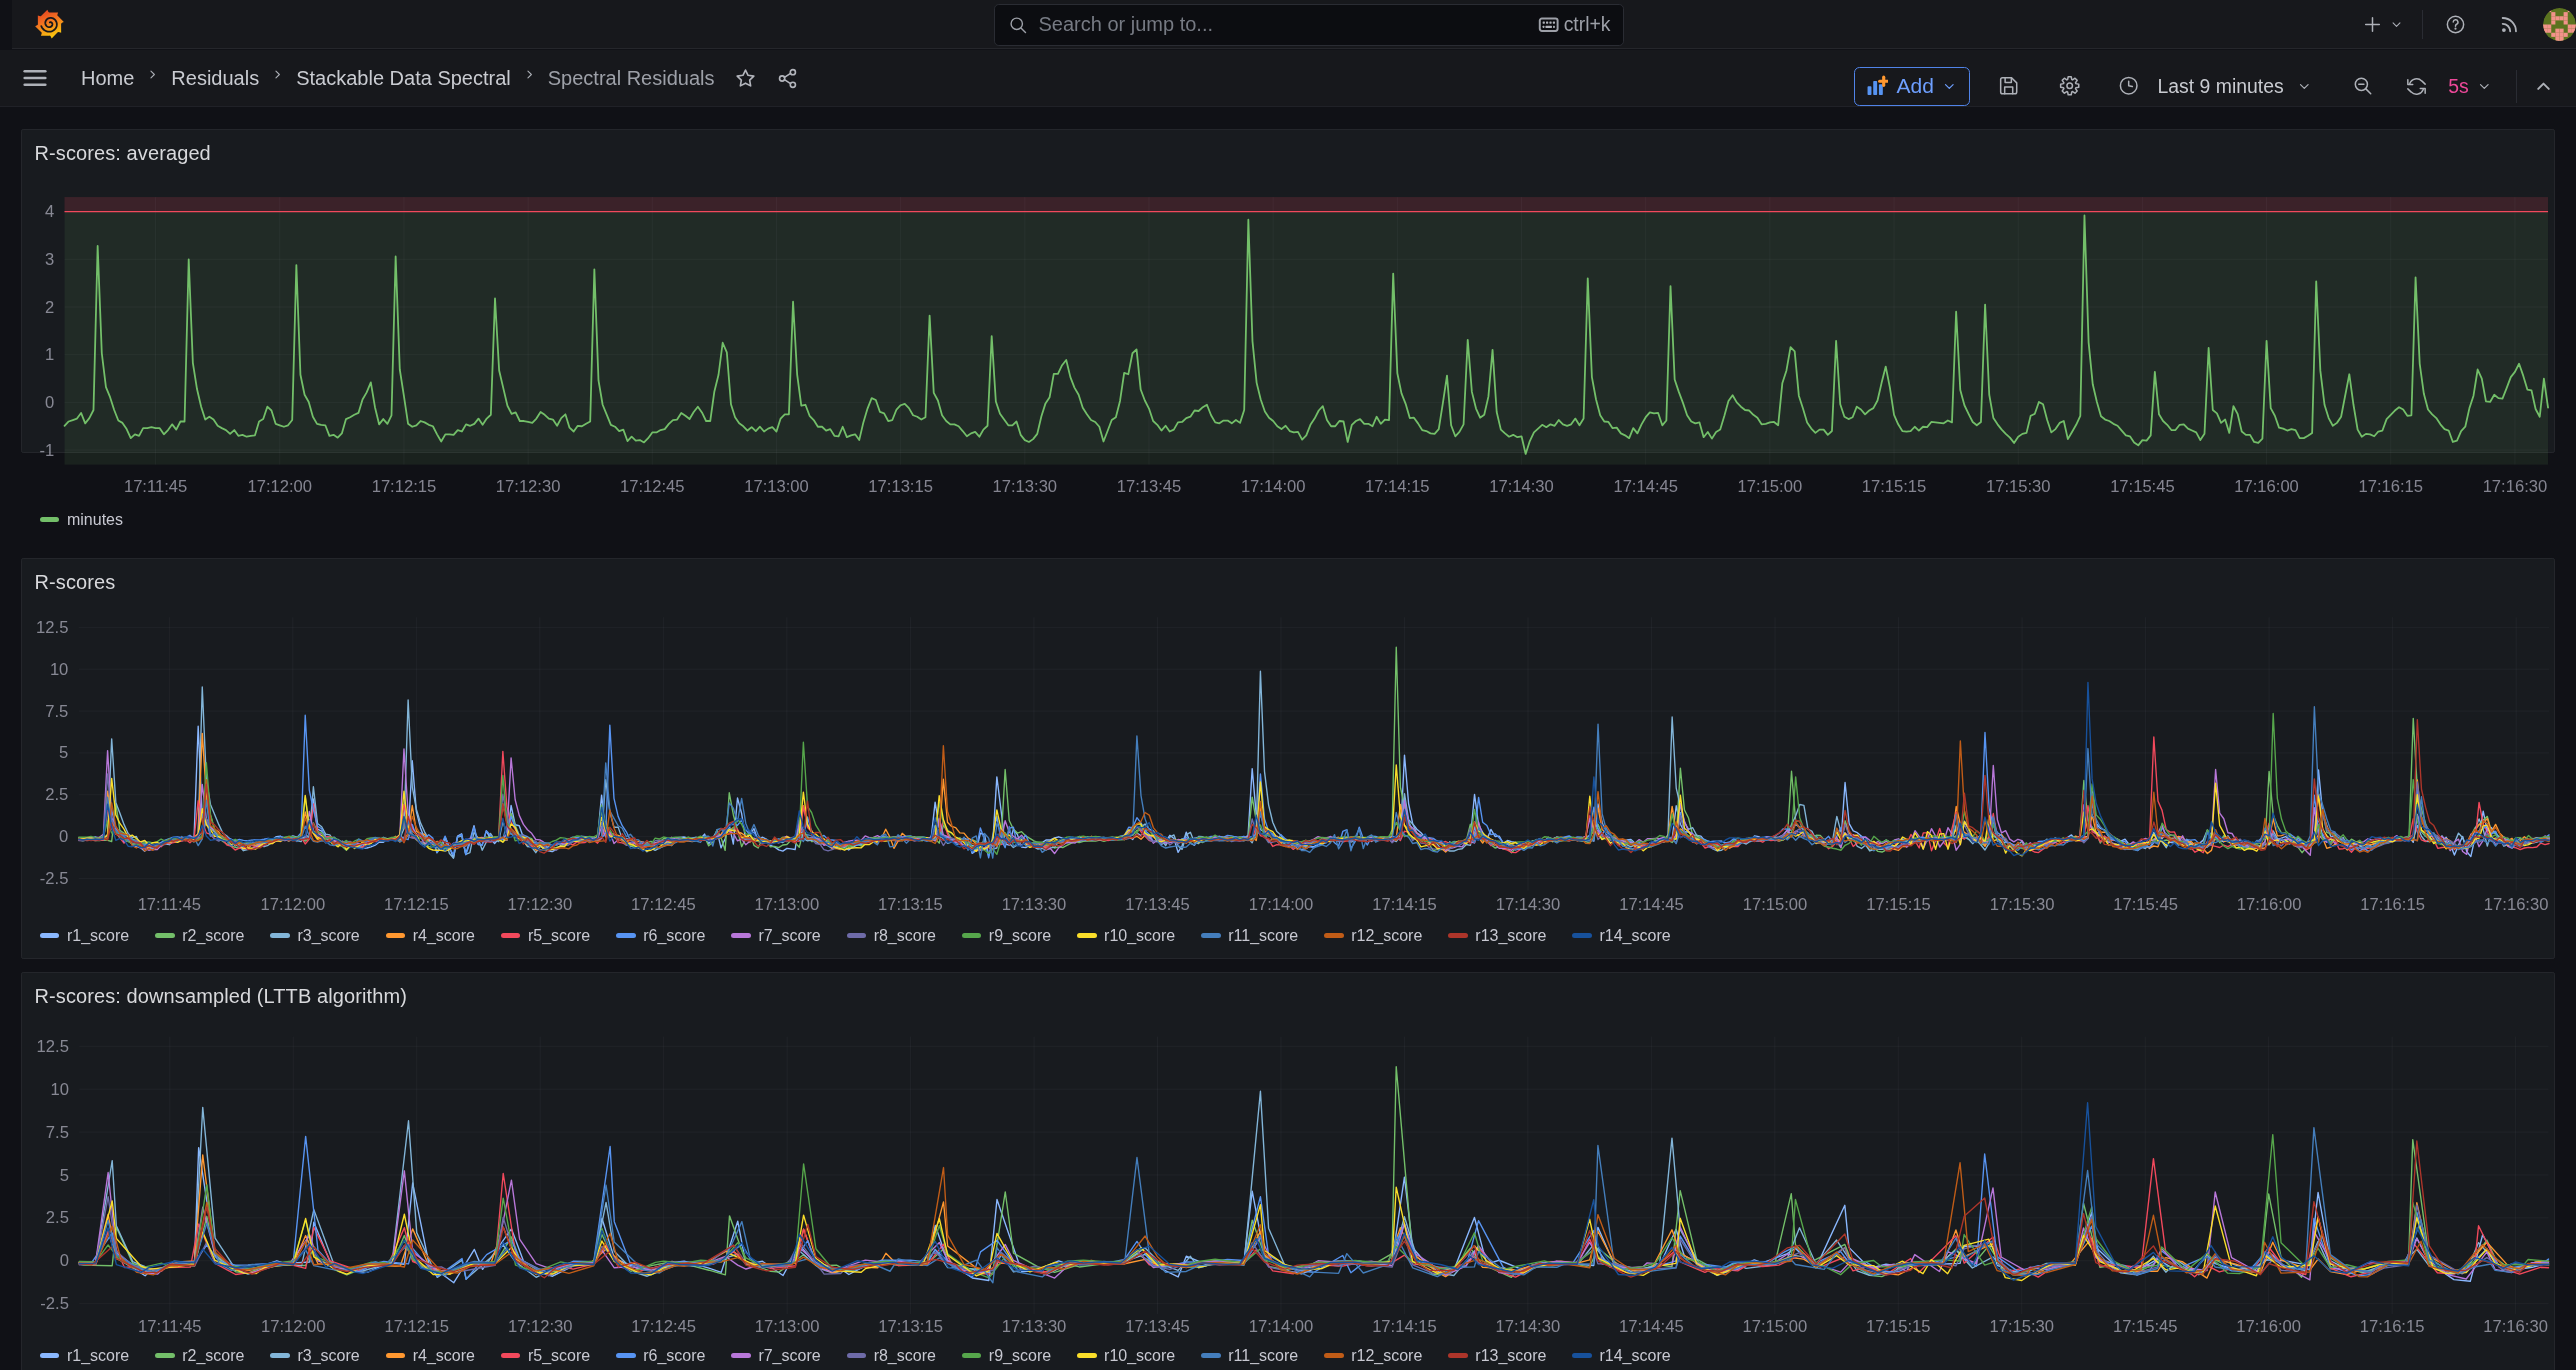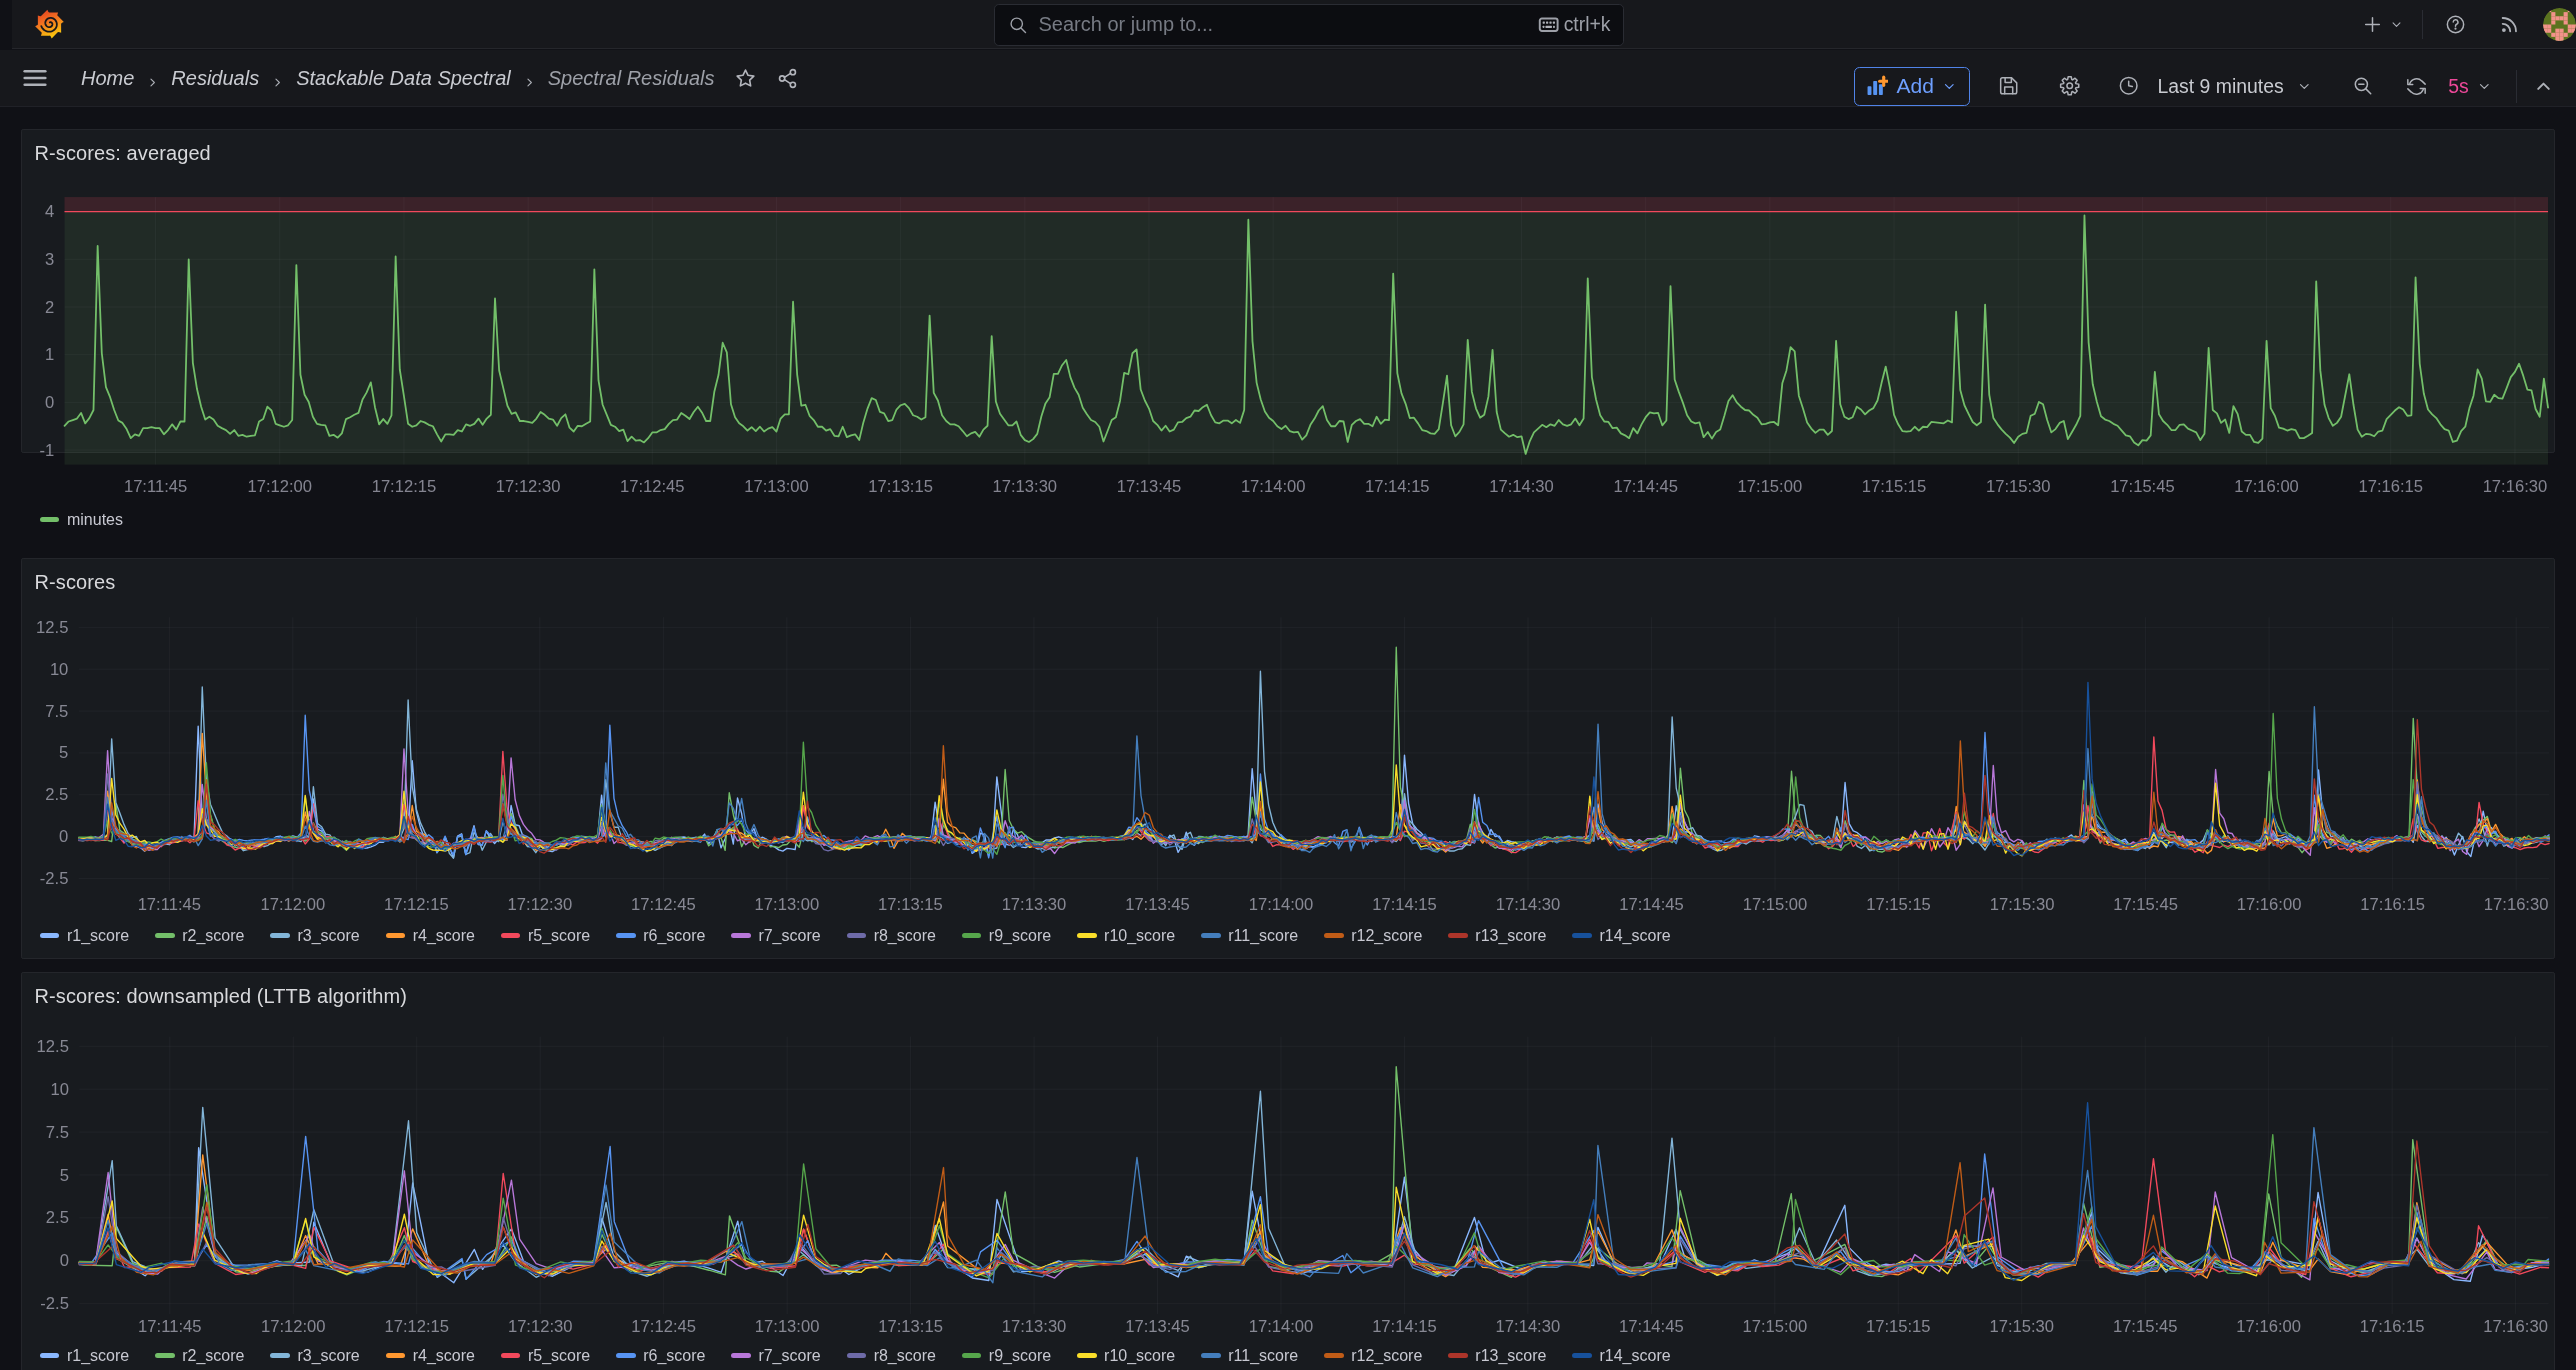--- a/index.html
+++ b/index.html
@@ -42,21 +42,21 @@
   .avatar-svg { width: 33px; height: 33px; display: block; }
 
   
   .subnav {
     position: absolute; left: 0; top: 50px; width: 2576px; height: 57px;
     background: #17181C; border-bottom: 0.7px solid #202127;
     display: flex; align-items: center; padding: 0 21px;
   }
   .burger { margin-right: 32px; }
   .burger .ic { width: 28px; height: 28px; stroke-width: 2.3; }
-  .crumbs { display: flex; align-items: flex-end; font-size: 20px; font-style: italic; }
+  .crumbs { display: flex; align-items: flex-start; font-size: 20px; }
   .crumb { color: #C9CBD1; cursor: pointer; }
   .crumb.current { color: #9DA0A8; cursor: default; }
   .crumb-sep { width: 15px; height: 15px; stroke: #6E7077; margin: 0 11px; }
   .bc-action { margin-left: 19.4px; }
   .bc-action .ic { width: 23px; height: 23px; stroke: #B3B5BC; }
   .toolbar { margin-left: auto; display: flex; align-items: center; margin-top: 16px; }
   .add-btn {
     display: flex; align-items: center; height: 39px; padding: 0 11.8px 0 9.7px;
     border: 0.7px solid #5083E8; border-radius: 5.5px; background: none; cursor: pointer;
   }

